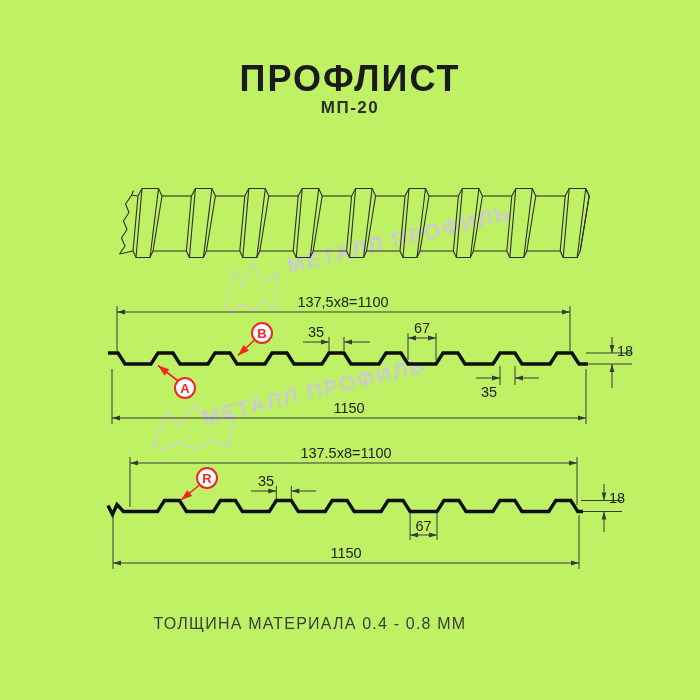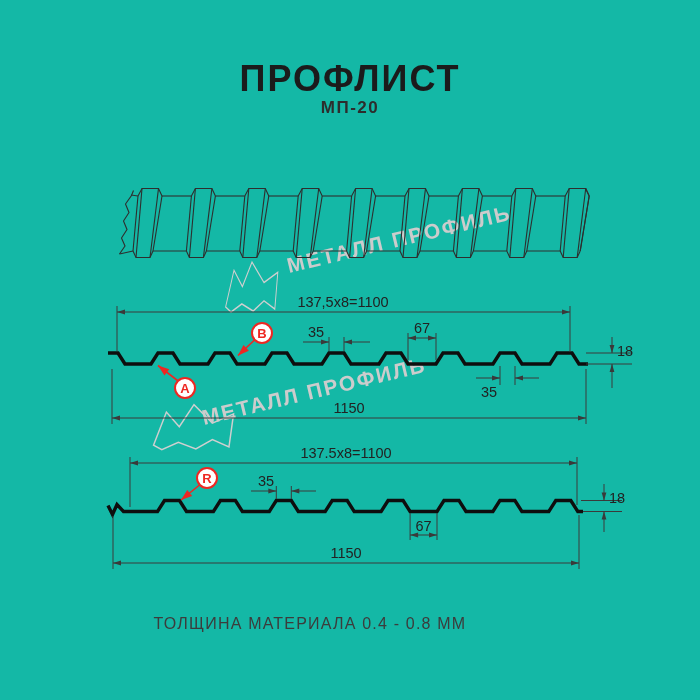--- a/index.html
+++ b/index.html
@@ -1,16 +1,16 @@
 <!DOCTYPE html>
 <html><head>
 <meta charset="utf-8">
 <style>
   html,body{margin:0;padding:0;background:#fff;}
-  .canvas{position:relative;width:700px;height:700px;background:#14b8a6;overflow:hidden;
+  .canvas{position:relative;width:700px;height:700px;background:#bef264;overflow:hidden;
           font-family:"Liberation Sans",sans-serif;}
   .title{position:absolute;left:0;top:58px;width:700px;text-align:center;
          font-size:36px;font-weight:bold;letter-spacing:2px;color:#1b1b1b;}
   .subtitle{position:absolute;left:0;top:98px;width:700px;text-align:center;
          font-size:17px;font-weight:bold;letter-spacing:1.5px;color:#2d2d2d;}
   .footer-note{position:absolute;left:0;top:615px;width:620px;text-align:center;
          font-size:16px;letter-spacing:1.2px;color:#3c3c3c;}
   svg{position:absolute;left:0;top:0;}
   .dimtxt{font-family:"Liberation Sans",sans-serif;font-size:14.5px;fill:#222222;}
   .redtxt{font-family:"Liberation Sans",sans-serif;font-size:13px;font-weight:bold;fill:#ee2722;}

